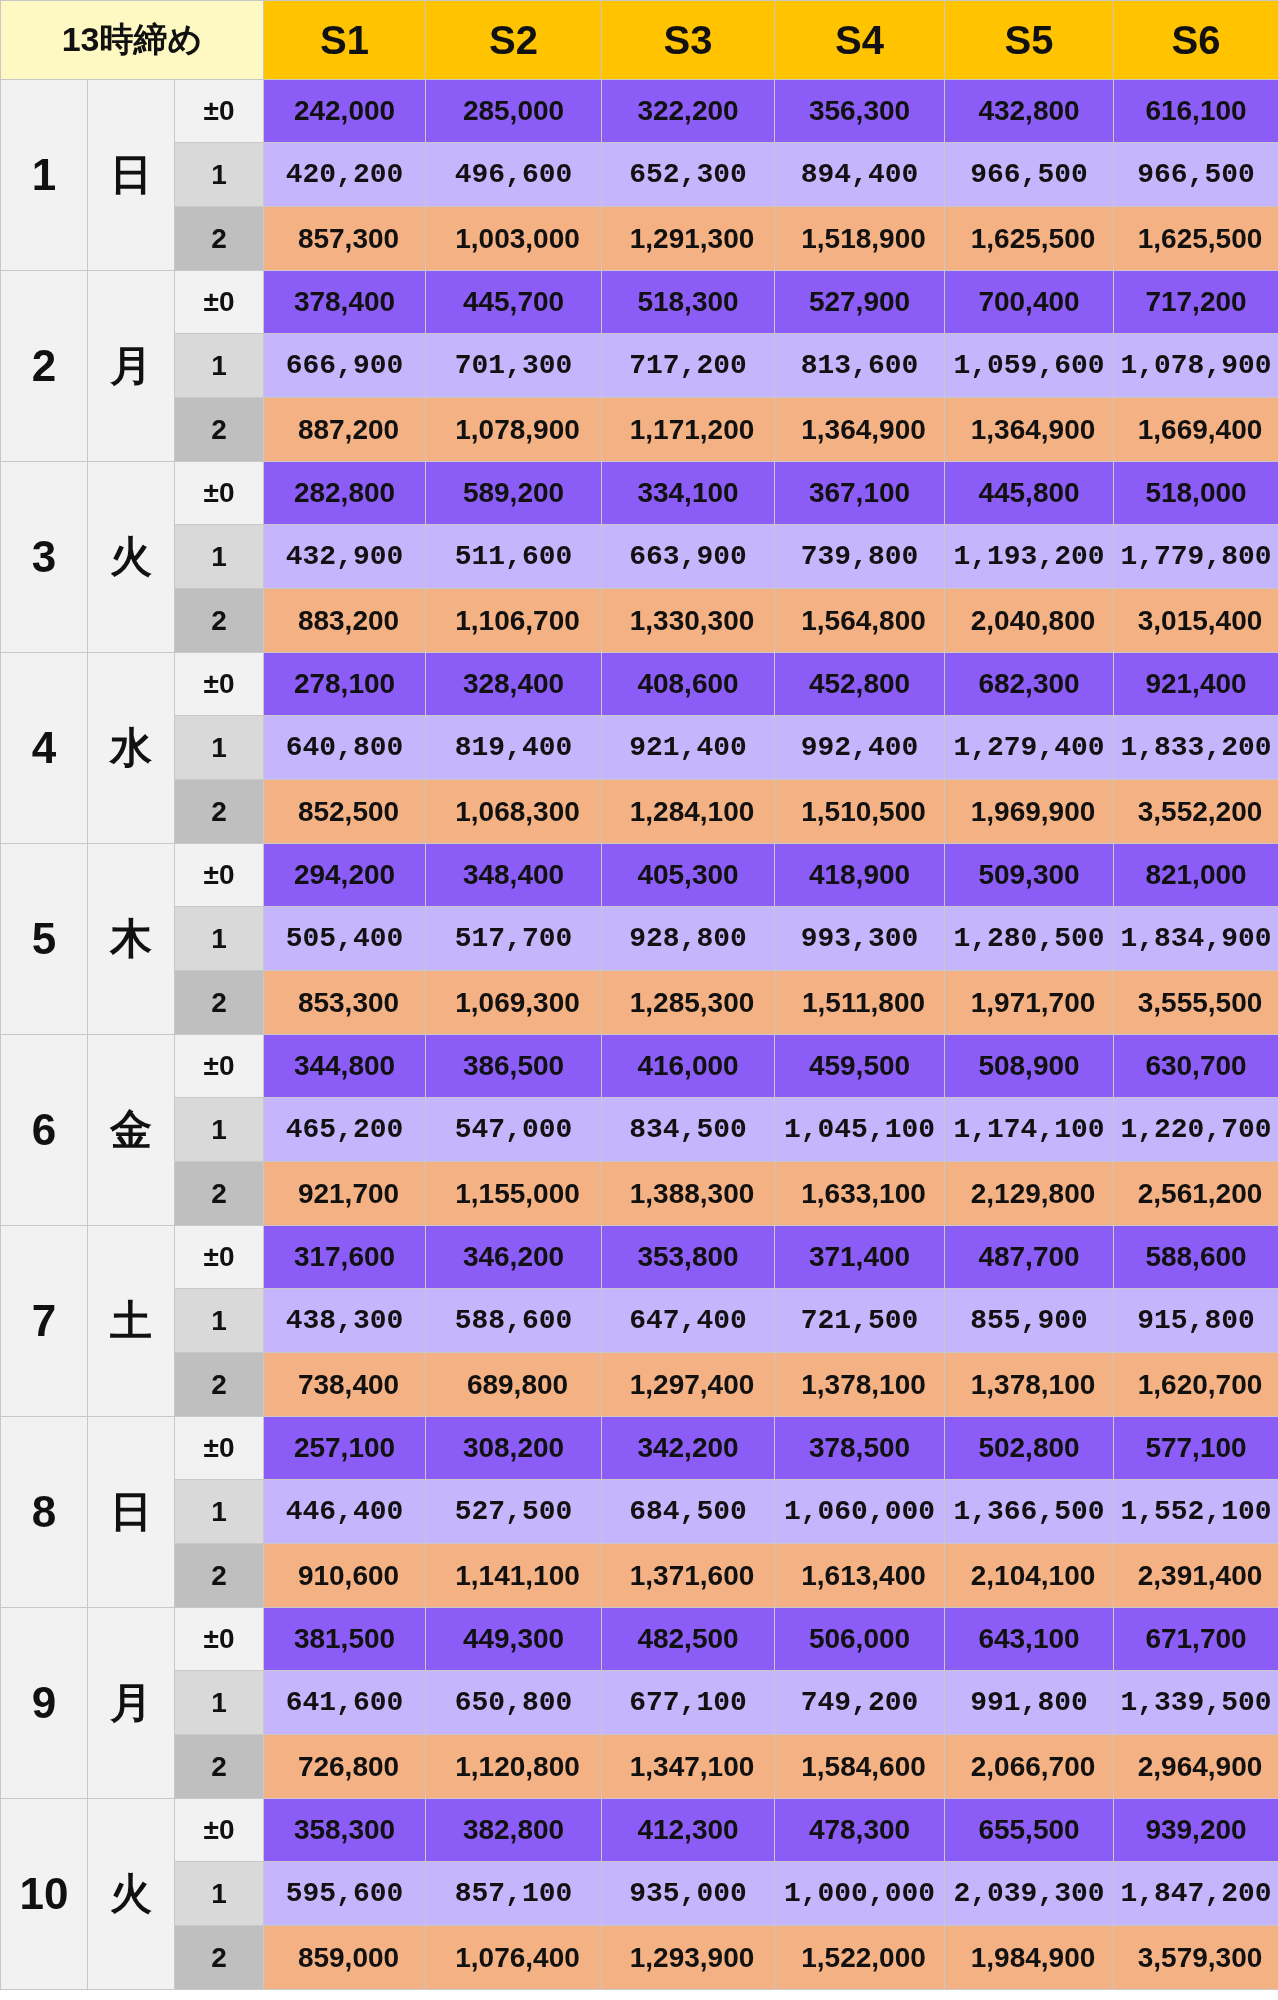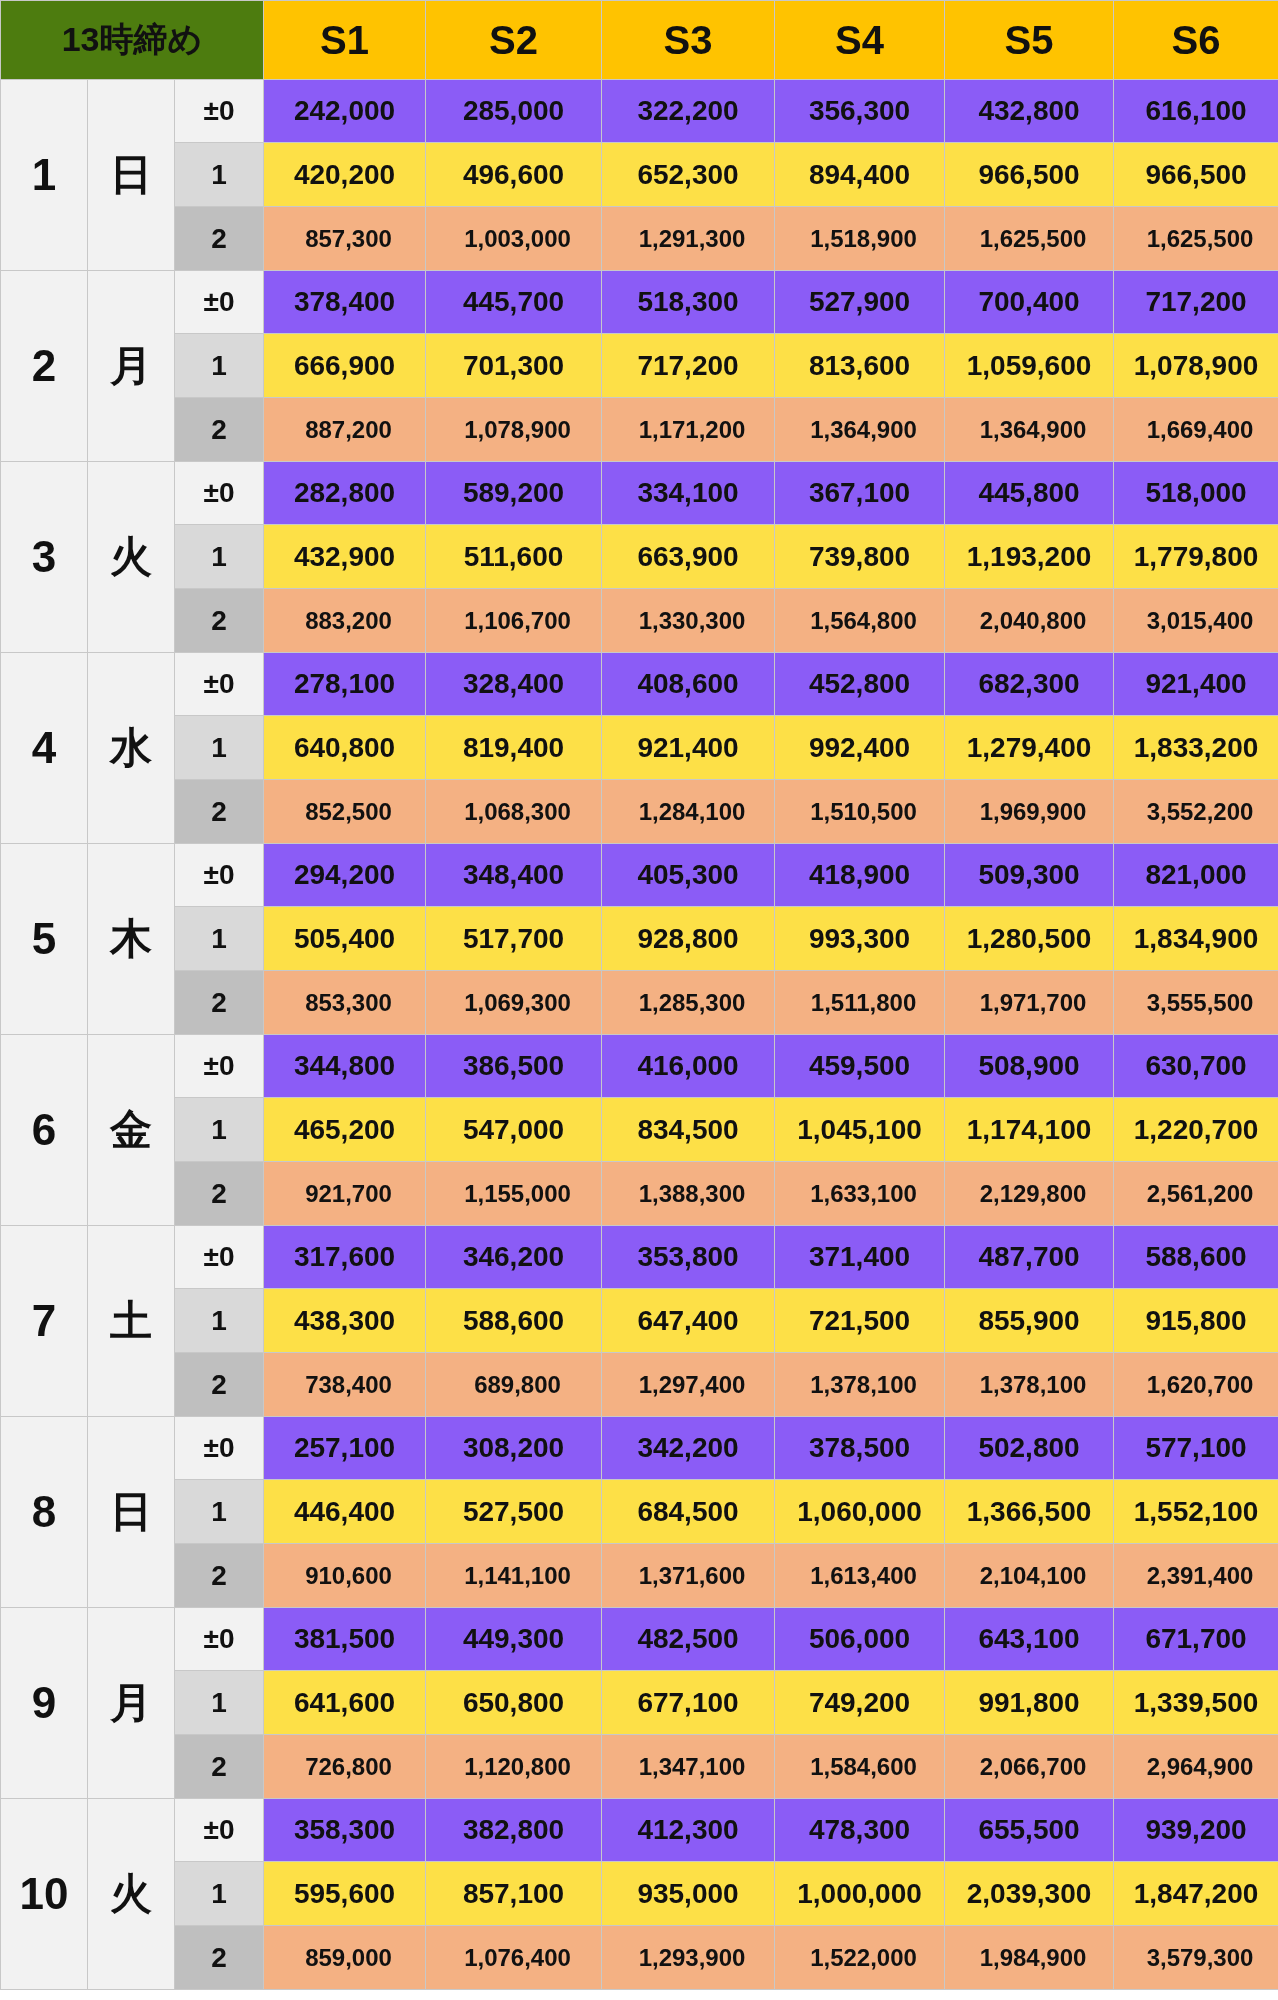--- a/index.html
+++ b/index.html
@@ -1,28 +1,28 @@
 <!DOCTYPE html>
 <html><head>
 <meta charset="utf-8">
 <style>
   html, body { margin:0; padding:0; background:#fff; }
   body { width:1278px; height:2000px; overflow:hidden; font-family:"Liberation Sans", sans-serif; }
   table { border-collapse:collapse; table-layout:fixed; width:1278px; }
   td, th { border:1.5px solid #c8c8c8; text-align:center; vertical-align:middle; font-weight:bold; color:#111; padding:0; }
-  .hdr-corner { background:#4d7c0f; font-size:34px; height:78px; }
+  .hdr-corner { background:#fef9c3; font-size:34px; height:78px; }
   .hdr-s { background:#ffc300; font-size:40px; }
   .day { background:#f2f2f2; font-size:44px; }
   .wd { background:#f2f2f2; font-size:42px; }
   .lvl0 { background:#f2f2f2; font-size:28px; }
   .lvl1 { background:#d9d9d9; font-size:28px; }
   .lvl2 { background:#bfbfbf; font-size:28px; }
   .v0 { background:#8b5cf6; font-size:28px; }
-  .v1 { background:#fde047; font-size:28px; }
-  .v2 { background:#f4b183; font-size:24px;padding-left:8px; }
+  .v1 { background:#c4b5fd; font-size:28px;font-family:Liberation Mono, monospace; }
+  .v2 { background:#f4b183; font-size:28px;padding-left:8px; }
   tr.r0 td { height:62px; }
   tr.r1 td { height:63px; }
   tr.r2 td { height:63px; }
 </style>
 </head>
 <body>
 
 <table>
   <colgroup>
     <col style="width:87px">

